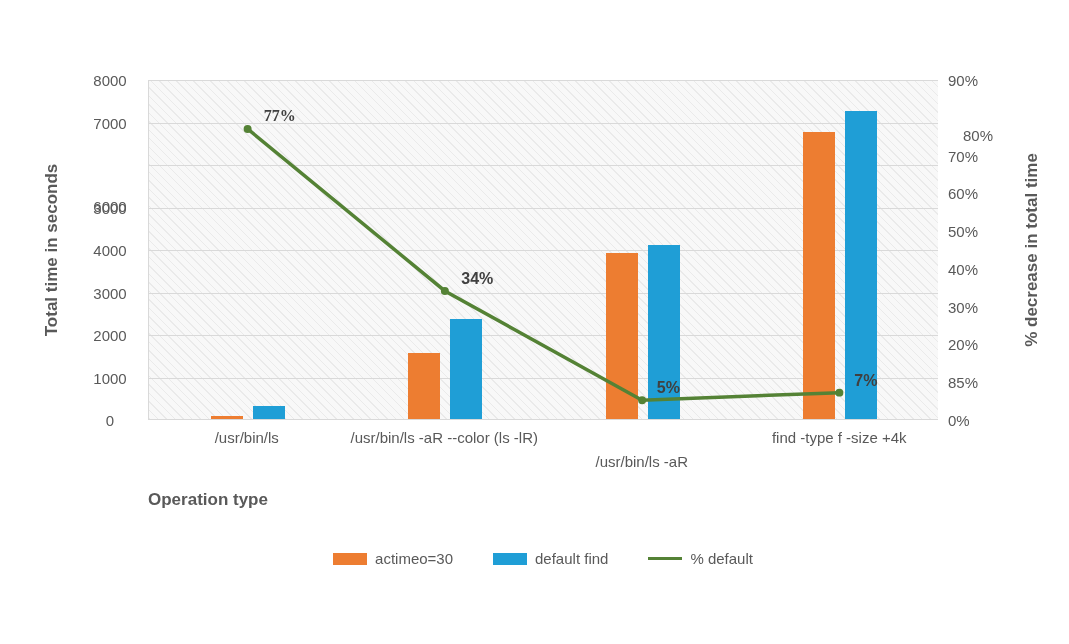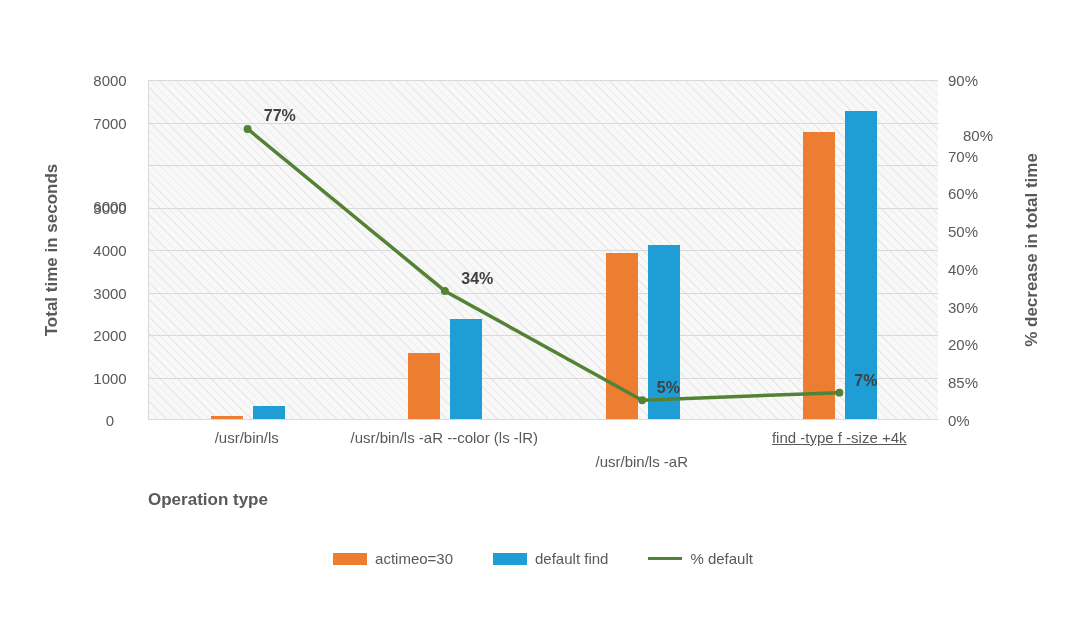--- a/index.html
+++ b/index.html
@@ -208,31 +208,31 @@
       <div class="bar blue" style="left: 301.25px; width: 32px; height: 99.875px;"></div>
       <div class="bar blue" style="left: 498.75px; width: 32px; height: 174.25px;"></div>
       <div class="bar blue" style="left: 696.25px; width: 32px; height: 308.125px;"></div>
       <svg class="line-svg" viewBox="0 0 790 340" preserveAspectRatio="none">
         <polyline points="98.75,49.11111111111114 296.25,211.55555555555557 493.75,321.1111111111111 691.25,313.55555555555554" fill="none" stroke="#548235" stroke-width="3.5"></polyline>
         <circle cx="98.75" cy="49.11111111111114" r="4" fill="#548235"></circle>
         <circle cx="296.25" cy="211.55555555555557" r="4" fill="#548235"></circle>
         <circle cx="493.75" cy="321.1111111111111" r="4" fill="#548235"></circle>
         <circle cx="691.25" cy="313.55555555555554" r="4" fill="#548235"></circle>
       </svg>
-      <div class="data-label" style="left: 114.75px; top: 27.1111px;">77%</div>
+      <div class="data-label" style="left: 114.75px; top: 27.1111px; font-family: Liberation Serif, serif;">77%</div>
       <div class="data-label" style="left: 312.25px; top: 189.556px;">34%</div>
       <div class="data-label" style="left: 507.75px; top: 299.111px;">5%</div>
       <div class="data-label" style="left: 705.25px; top: 291.556px;">7%</div>
     </div>
 
   <div class="x-axis" id="x-axis">
       <div class="x-tick" style="left: 0px; width: 197.5px;">/usr/bin/ls</div>
       <div class="x-tick" style="left: 197.5px; width: 197.5px;">/usr/bin/ls -aR --color (ls -lR)</div>
       <div class="x-tick" style="left: 395px; width: 197.5px; margin-top: 24px;">/usr/bin/ls -aR</div>
-      <div class="x-tick" style="left: 592.5px; width: 197.5px; text-decoration: underline;">find -type f -size +4k</div>
+      <div class="x-tick" style="left: 592.5px; width: 197.5px;">find -type f -size +4k</div>
     </div>
 
   <div class="x-title">Operation type</div>
 
   <div class="legend">
     <div class="legend-item">
       <span class="legend-swatch orange"></span>
       <span>actimeo=30</span>
     </div>
     <div class="legend-item">

